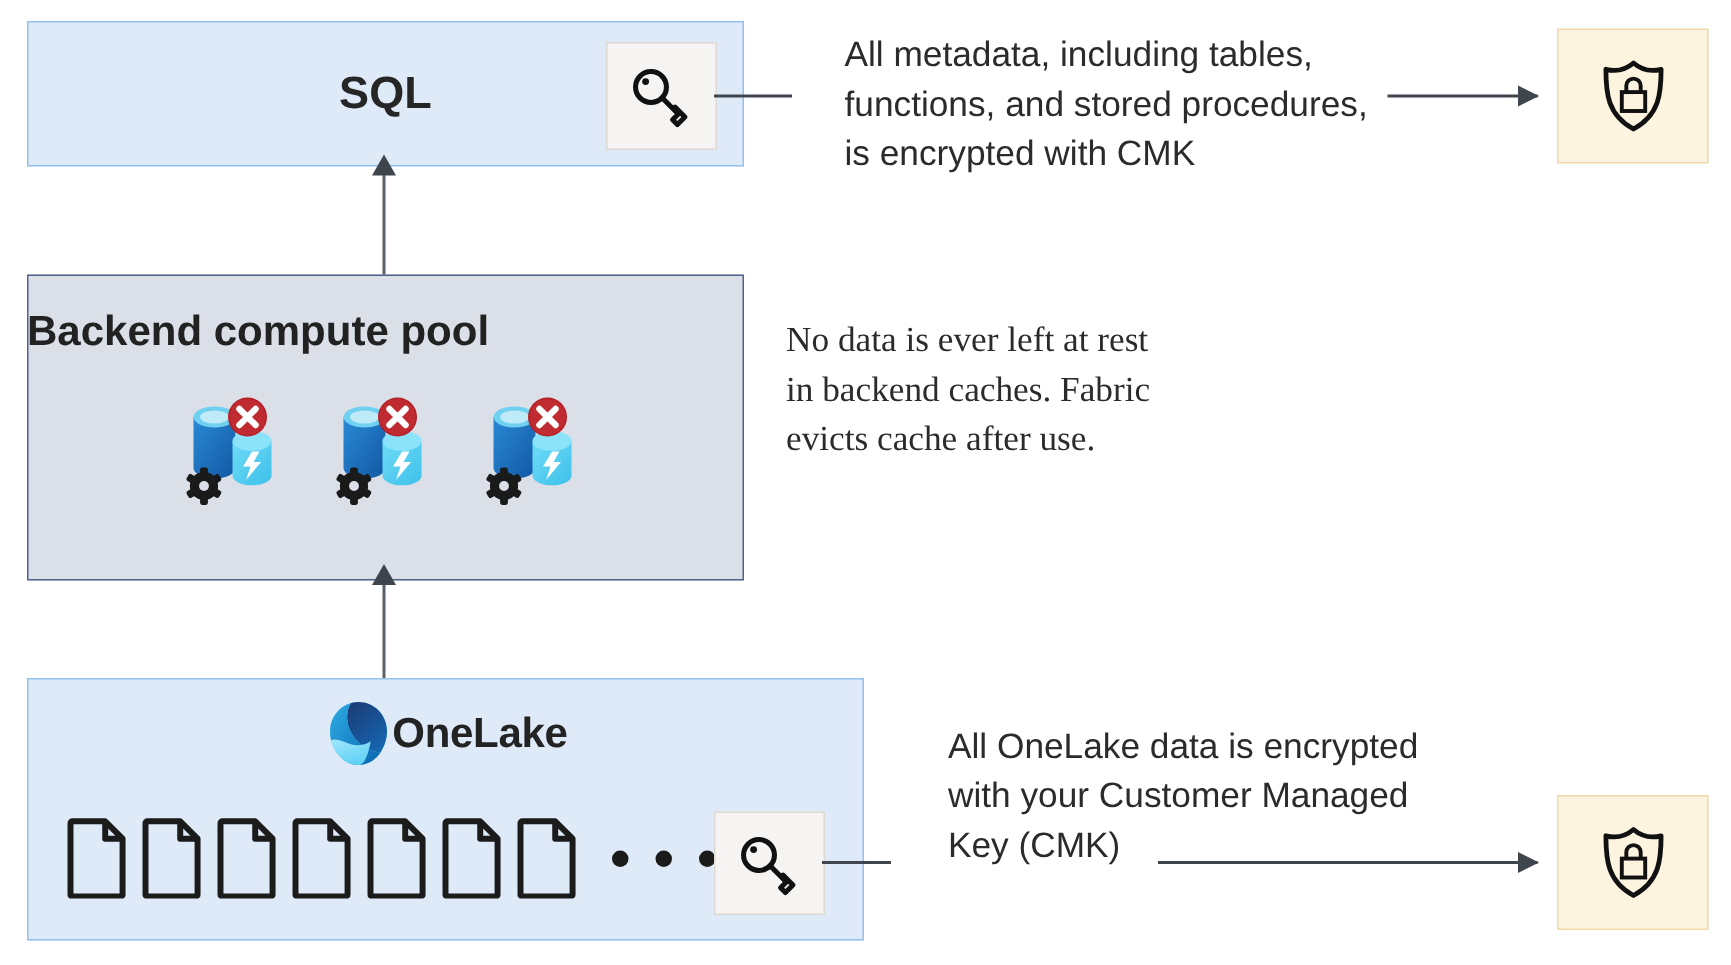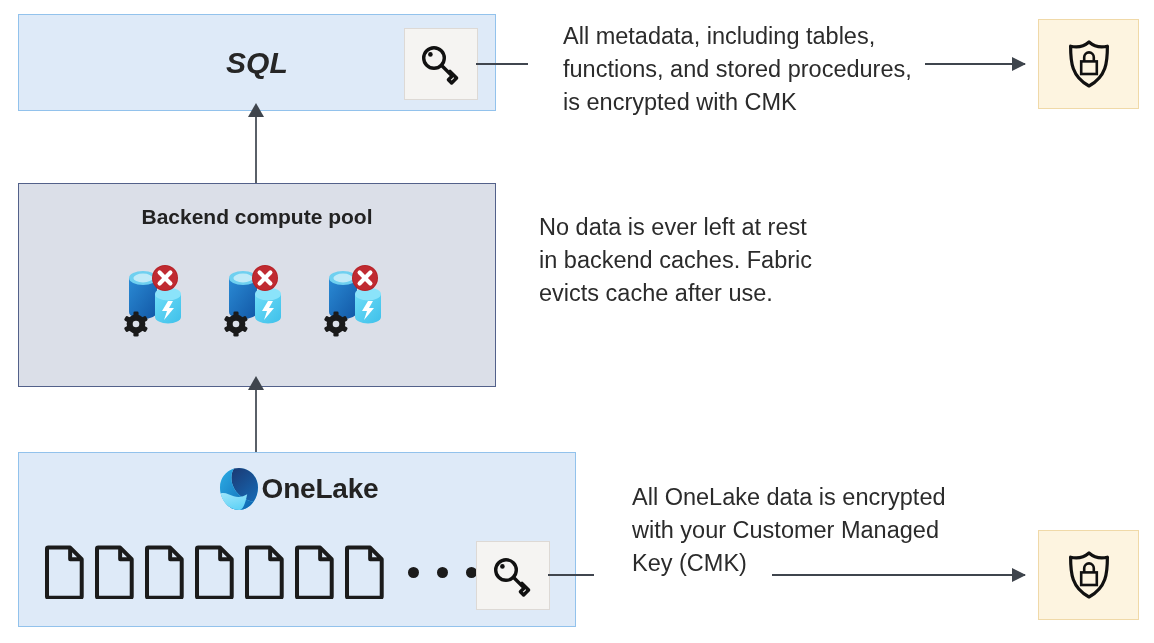--- a/index.html
+++ b/index.html
@@ -32,26 +32,26 @@
   }
   .shield-top{position:absolute;left:1038px;top:19px;}
   .shield-bottom{position:absolute;left:1038px;top:530px;}
 
   
   .sql-title{
     position:absolute;left:18px;top:14px;width:478px;height:97px;
     display:flex;align-items:center;justify-content:center;
     font-size:30px;font-weight:400;letter-spacing:.1px;
   }
-  .sql-title b{font-weight:700;font-style:italic;}
+  .sql-title b{font-weight:700;}
   .sql-title .lbl{white-space:pre;}
 
   .pool-title{
     position:absolute;left:18px;top:205px;width:478px;
-    text-align:center;font-size:21px;font-weight:700;color:#222;
+    text-align:left;font-size:28px;font-weight:700;color:#222;
   }
 
   
   .key-chip{
     position:absolute;background:#f5f4f2;border:1px solid #ddd9d5;
     display:flex;align-items:center;justify-content:center;
   }
   .key-top{left:404px;top:28px;width:72px;height:70px;}
   .key-bottom{left:476px;top:541px;width:72px;height:67px;}
 
@@ -78,21 +78,21 @@
   }
   .arrow-v1{left:255px;top:116px;height:68px;}
   .arrow-v2{left:255px;top:389px;height:64px;}
 
   
   .note{
     position:absolute;font-size:23.5px;line-height:33px;color:#2b2b2b;
     white-space:pre-line;
   }
   .note-top{left:527px;top:20px;width:400px;margin-left:36px;}
-  .note-mid{left:539px;top:211px;width:340px;}
+  .note-mid{left:524px;top:211px;width:340px;font-family:Liberation Serif, serif;}
   .note-bot{left:604px;top:481px;width:390px;margin-left:28px;}
 
   
   .pool-icons{
     position:absolute;left:18px;top:262px;width:478px;
     display:flex;justify-content:center;gap:28px;
   }
   .db-icon{position:relative;width:72px;height:75px;}
 
   

